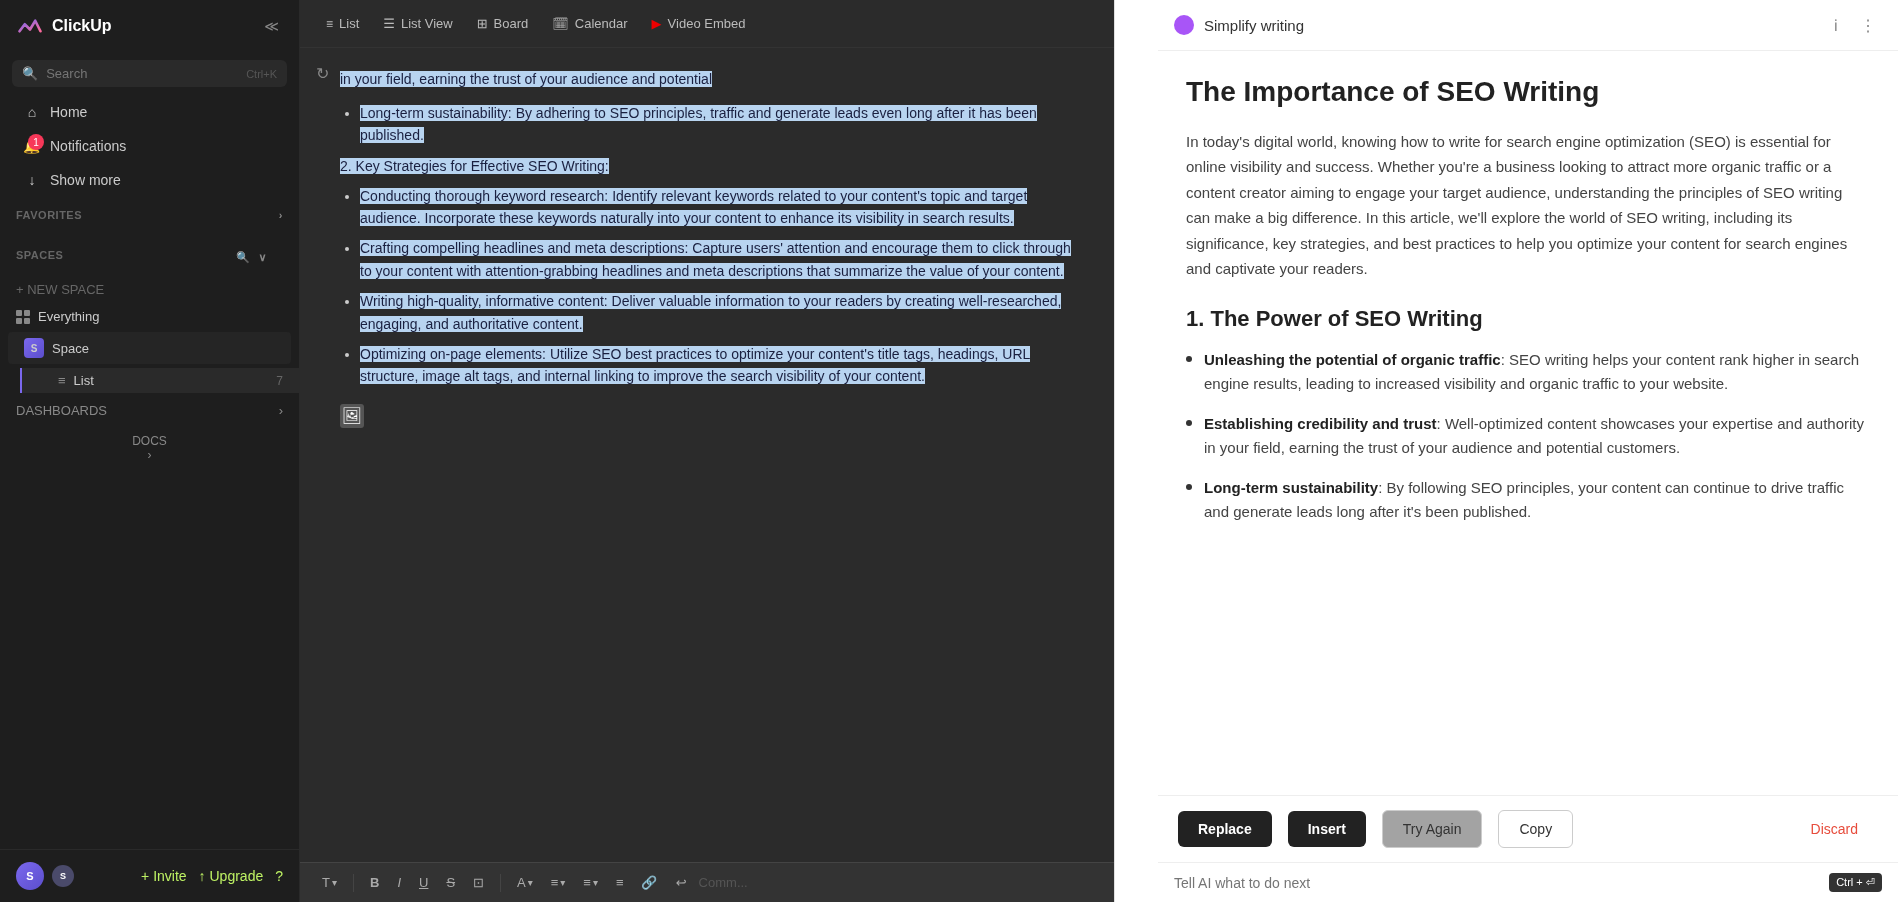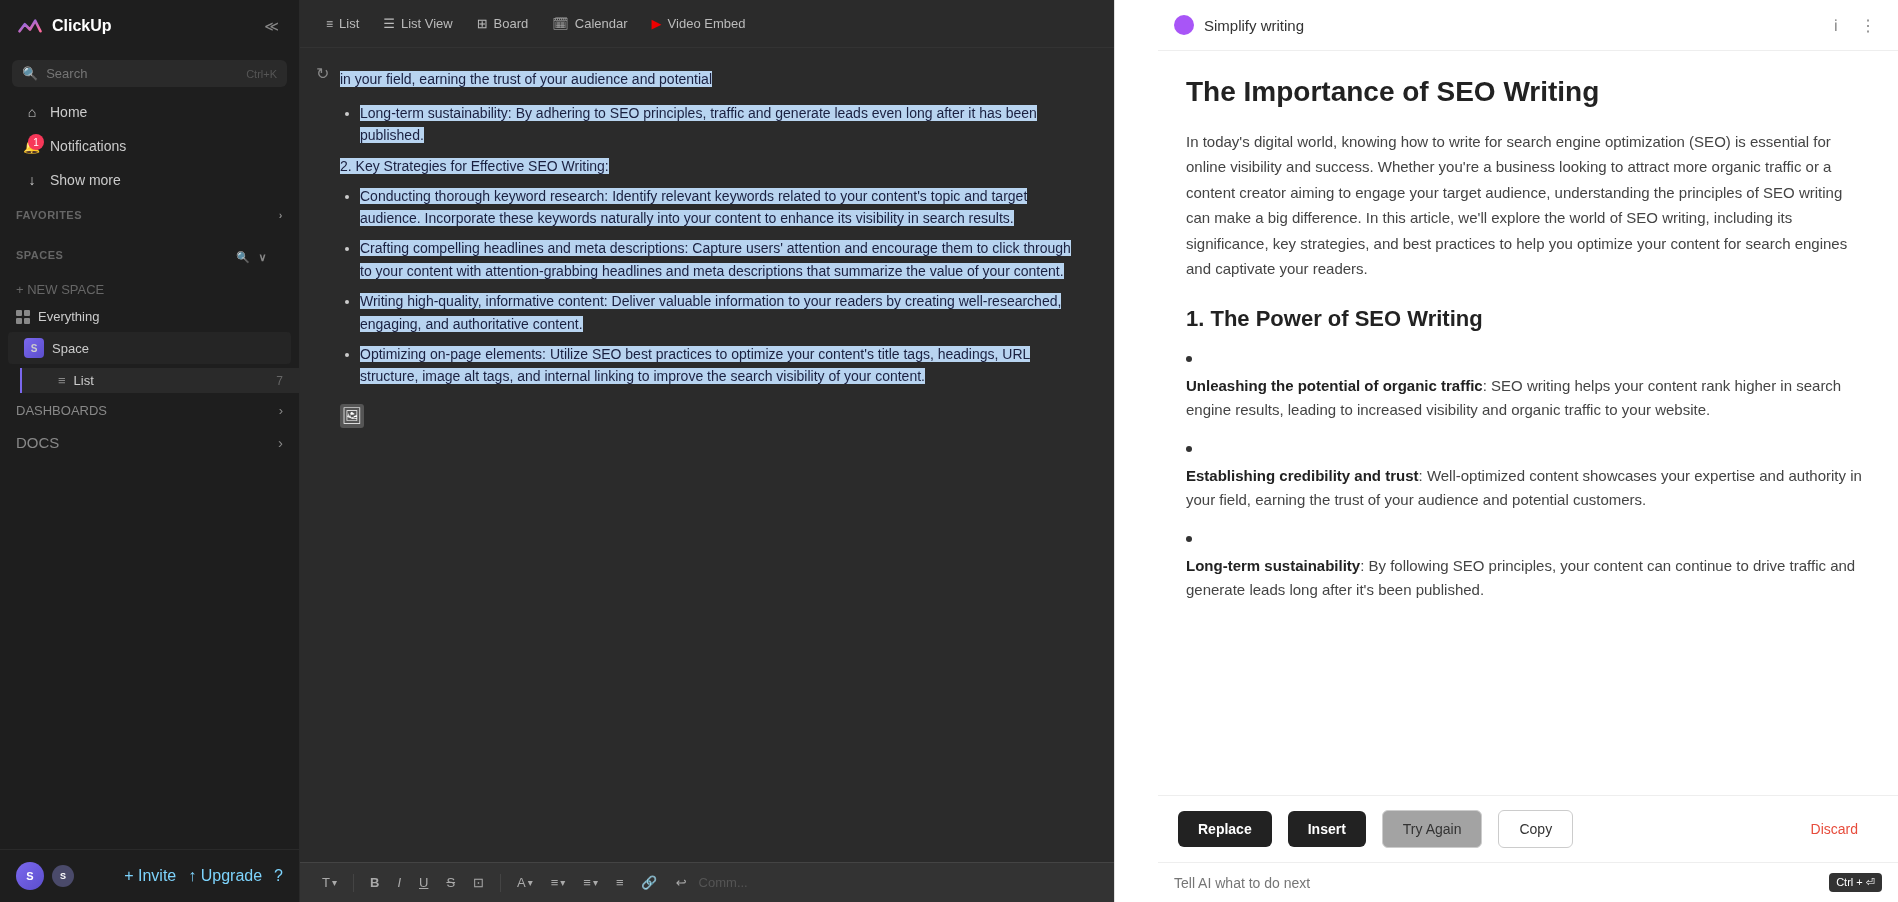--- a/index.html
+++ b/index.html
@@ -25,23 +25,23 @@
     .new-space-btn { display: flex; align-items: center; gap: 8px; padding: 6px 16px; cursor: pointer; font-size: 13px; color: #666; }
     .everything-item { display: flex; align-items: center; gap: 8px; padding: 6px 16px; cursor: pointer; font-size: 13px; color: #ccc; }
     .everything-item .grid-icon { display: grid; grid-template-columns: 1fr 1fr; gap: 2px; width: 14px; height: 14px; }
     .everything-item .grid-icon span { background: #888; border-radius: 1px; }
     .space-item { display: flex; align-items: center; gap: 8px; padding: 6px 16px; cursor: pointer; font-size: 13px; color: #ccc; background: #252525; border-radius: 4px; margin: 2px 8px; }
     .list-item-nav { display: flex; align-items: center; gap: 8px; padding: 5px 16px 5px 36px; cursor: pointer; font-size: 13px; color: #ccc; background: #2a2a2a; border-left: 2px solid #7b68ee; margin: 2px 0 2px 20px; }
     .list-count { margin-left: auto; color: #666; font-size: 12px; }
     .sidebar-footer { margin-top: auto; padding: 12px 16px; display: flex; align-items: center; justify-content: space-between; border-top: 1px solid #2a2a2a; }
     .footer-left { display: flex; align-items: center; gap: 8px; }
     .avatar { width: 28px; height: 28px; border-radius: 50%; background: linear-gradient(135deg, #7b68ee, #5b4ecc); display: flex; align-items: center; justify-content: center; font-size: 11px; font-weight: 700; }
-    .footer-actions { display: flex; gap: 12px; color: #7dd3fc; font-size: 16px; cursor: pointer; }
+    .footer-actions { display: flex; gap: 12px; color: #bef264; font-size: 14px; cursor: pointer; }
     .dashboards-item { display: flex; align-items: center; justify-content: space-between; padding: 8px 16px; cursor: pointer; font-size: 13px; color: #888; }
-    .docs-item { display: flex; align-items: center; justify-content: space-between; padding: 8px 16px; cursor: pointer; font-size: 15px; color: #888; }
+    .docs-item { display: flex; align-items: center; justify-content: space-between; padding: 8px 16px; cursor: pointer; font-size: 12px; color: #888; flex-direction: column; }
 
     
     .main-area { flex: 1; display: flex; flex-direction: column; background: #2b2b2b; overflow: hidden; }
     .top-bar { display: flex; align-items: center; gap: 4px; padding: 0 16px; height: 48px; background: #2b2b2b; border-bottom: 1px solid #333; flex-shrink: 0; }
     .top-bar-item { display: flex; align-items: center; gap: 6px; padding: 6px 10px; border-radius: 4px; color: #bbb; font-size: 13px; cursor: pointer; }
 
     
     .doc-area { flex: 1; overflow-y: auto; padding: 20px 40px; background: #2b2b2b; position: relative; }
     .doc-content { max-width: 800px; }
 
@@ -61,21 +61,21 @@
     .ai-panel-header { display: flex; align-items: center; justify-content: space-between; padding: 12px 16px; border-bottom: 1px solid #eee; }
     .ai-header-left { display: flex; align-items: center; gap: 10px; }
     .ai-circle { width: 20px; height: 20px; border-radius: 50%; background: #a855f7; }
     .ai-title { font-size: 15px; color: #333; font-weight: 500; }
     .ai-header-right { display: flex; gap: 10px; color: #888; }
     .ai-header-btn { background: none; border: none; cursor: pointer; color: #888; font-size: 16px; padding: 2px 6px; }
     .ai-content { flex: 1; overflow-y: auto; padding: 24px 28px; color: #333; }
     .ai-main-title { font-size: 28px; font-weight: 800; color: #222; margin-bottom: 20px; line-height: 1.2; }
     .ai-intro { font-size: 15px; line-height: 1.7; color: #444; margin-bottom: 24px; }
     .ai-section-title { font-size: 22px; font-weight: 700; color: #222; margin-bottom: 16px; }
-    .ai-bullet { display: flex; align-items: flex-start; gap: 12px; margin-bottom: 16px; flex-direction: column; }
+    .ai-bullet { display: flex; align-items: flex-start; gap: 12px; margin-bottom: 16px; }
     .ai-bullet-dot { width: 6px; height: 6px; border-radius: 50%; background: #333; margin-top: 8px; flex-shrink: 0; }
     .ai-bullet-text { font-size: 15px; line-height: 1.6; color: #444; }
     .ai-bullet-text strong { color: #222; font-weight: 700; }
 
     .ai-actions { display: flex; align-items: center; gap: 16px; padding: 14px 20px; border-top: 1px solid #eee; flex-wrap: wrap; }
     .btn-replace { background: #222; color: #fff; border: none; padding: 10px 20px; border-radius: 6px; font-size: 14px; font-weight: 600; cursor: pointer; }
     .btn-insert { background: #222; color: #fff; border: none; padding: 10px 20px; border-radius: 6px; font-size: 14px; font-weight: 600; cursor: pointer; }
     .btn-try-again { background: #a3a3a3; color: #333; border: 1px solid #ccc; padding: 10px 20px; border-radius: 6px; font-size: 14px; cursor: pointer; }
     .btn-copy { background: #fff; color: #333; border: 1px solid #ccc; padding: 10px 20px; border-radius: 6px; font-size: 14px; cursor: pointer; }
     .btn-discard { background: none; border: none; color: #e74c3c; font-size: 14px; cursor: pointer; margin-left: auto; padding: 10px 20px; }

